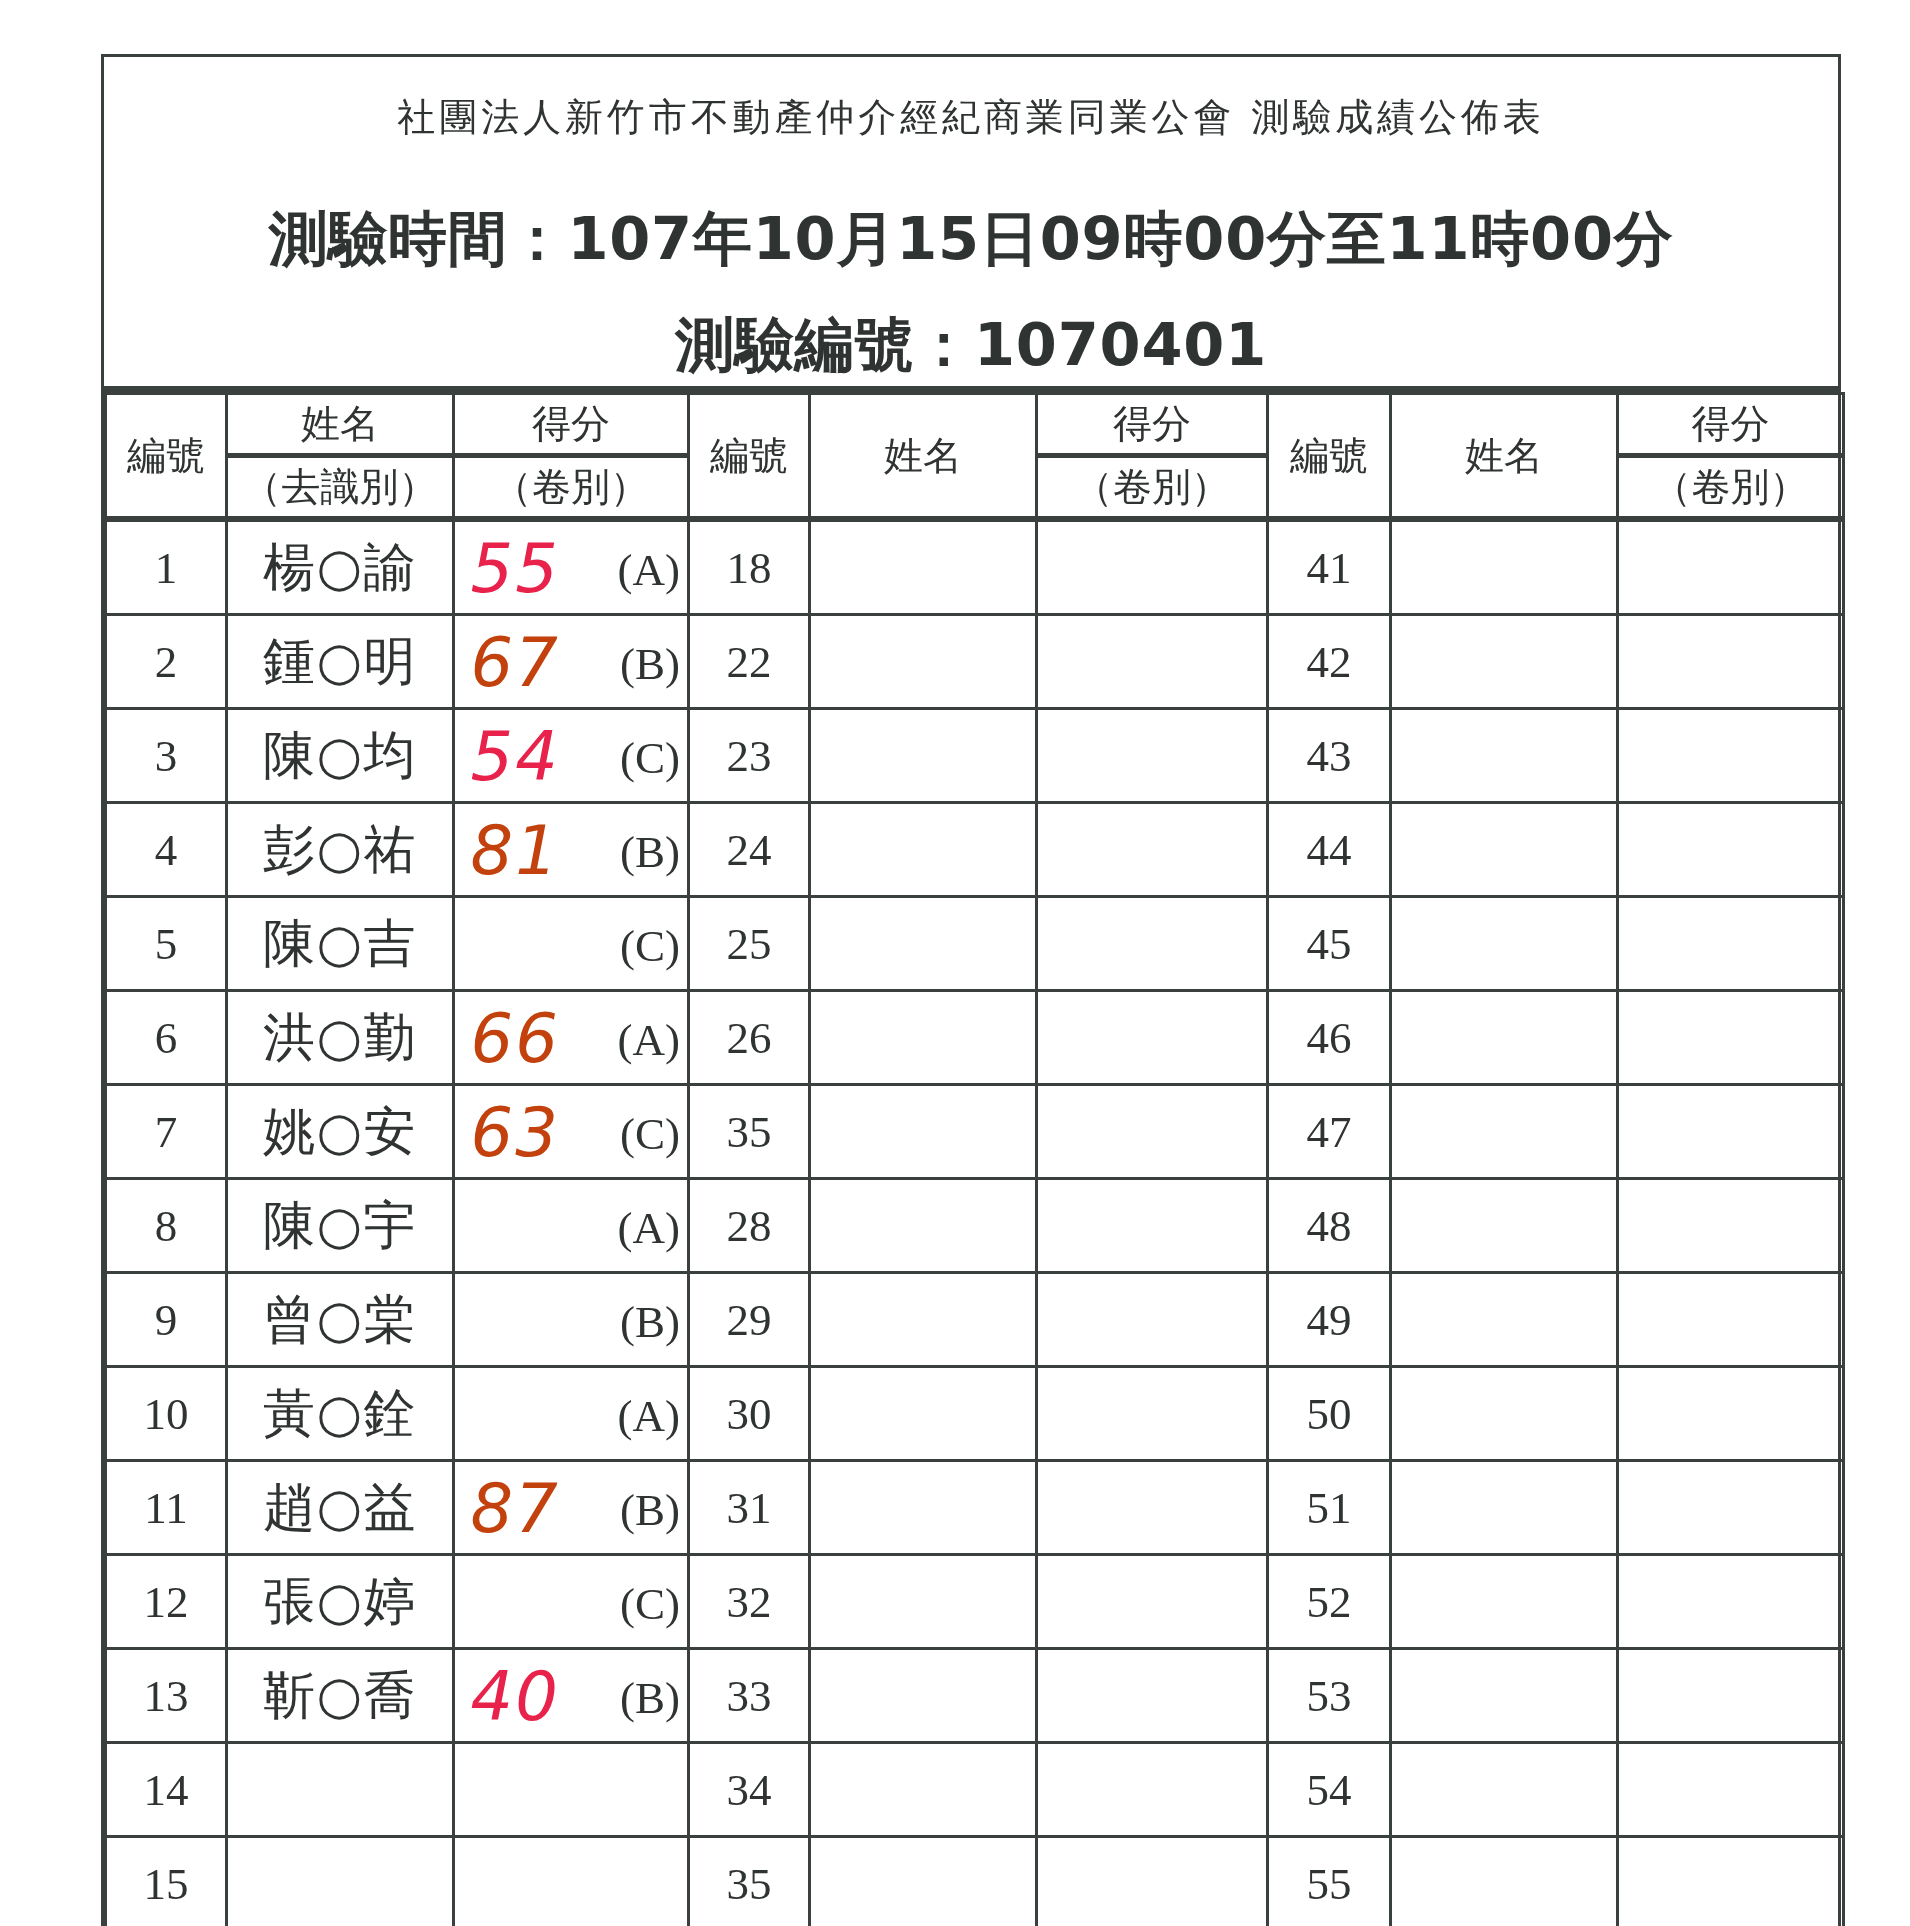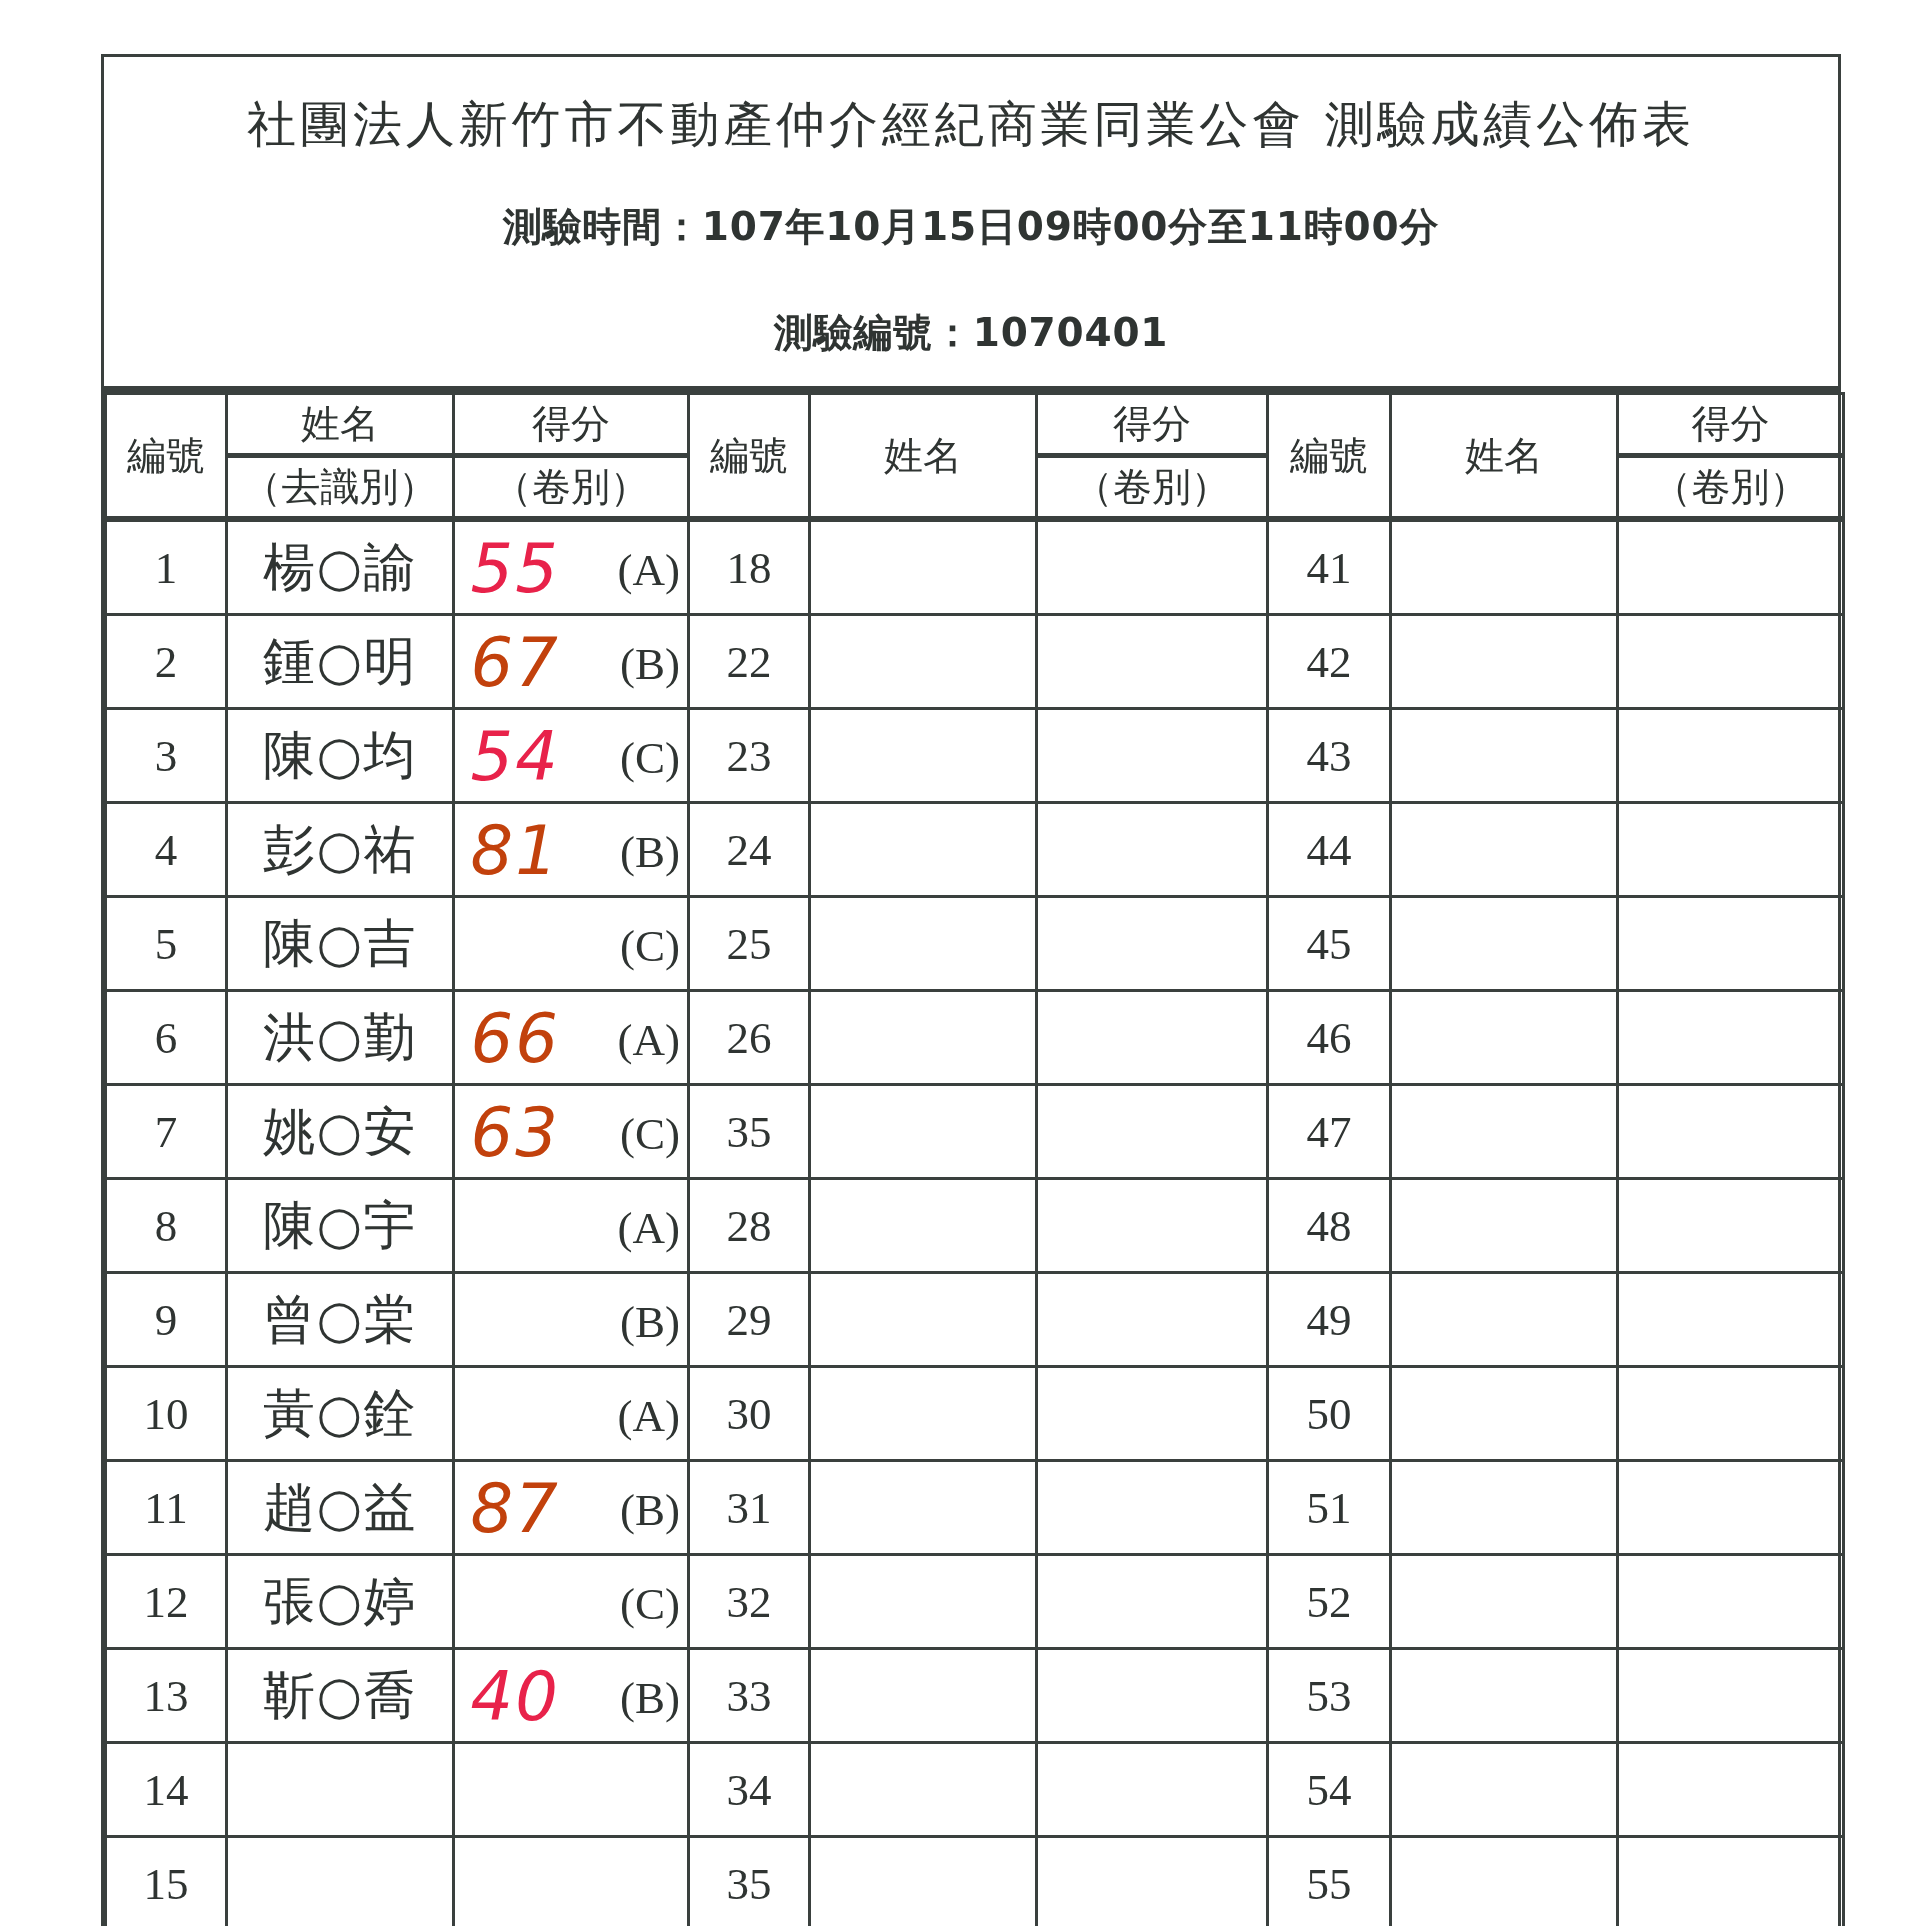--- a/index.html
+++ b/index.html
@@ -3,25 +3,25 @@
 <meta charset="utf-8">
 <style>
   html, body { margin:0; padding:0; background:#ffffff; }
   body { width:1911px; height:2702px; position:relative; overflow:hidden;
          font-family:"DejaVu Serif","Liberation Serif",serif; color:#2a2d2c; }
   .sheet { position:absolute; left:101px; top:54px; width:1740px; height:2608px;
            border:3.9px solid #3a403e; box-sizing:border-box; }
   .title-block { position:absolute; left:0; top:0; width:100%; height:335px;
                  border-bottom:6.2px solid #3a403e; box-sizing:border-box; }
   .title { position:absolute; top:35px; left:0; width:100%; text-align:center;
-           font-family:"DejaVu Sans","Liberation Sans",sans-serif; font-size:49px;
+           font-family:"DejaVu Sans","Liberation Sans",sans-serif; font-size:38px;
            letter-spacing:3.9px; color:#2f3432; }
   .subtitle { position:absolute; left:0; width:100%; text-align:center;
               font-family:"DejaVu Sans","Liberation Sans",sans-serif;
-              font-size:39px; font-weight:bold; color:#2f3432; letter-spacing:0.8px; }
+              font-size:59px; font-weight:bold; color:#2f3432; letter-spacing:0.8px; }
   .sub1 { top:143px; }
   .sub2 { top:249px; }
   table.grid { position:absolute; left:0; top:335px; width:100%;
                border-collapse:collapse; table-layout:fixed; }
   table.grid td, table.grid th { border:3.1px solid #3a403e; padding:0; text-align:center;
                vertical-align:middle; font-weight:normal; }
   th { font-family:"DejaVu Serif","Liberation Serif",serif; font-size:39px; color:#2f3432; }
   th.h2 { height:58px; }
   tr.hdr-bottom th { border-top:5.4px solid #3a403e; }
   tbody tr td { height:91px; font-size:42px; color:#2f3432; }

